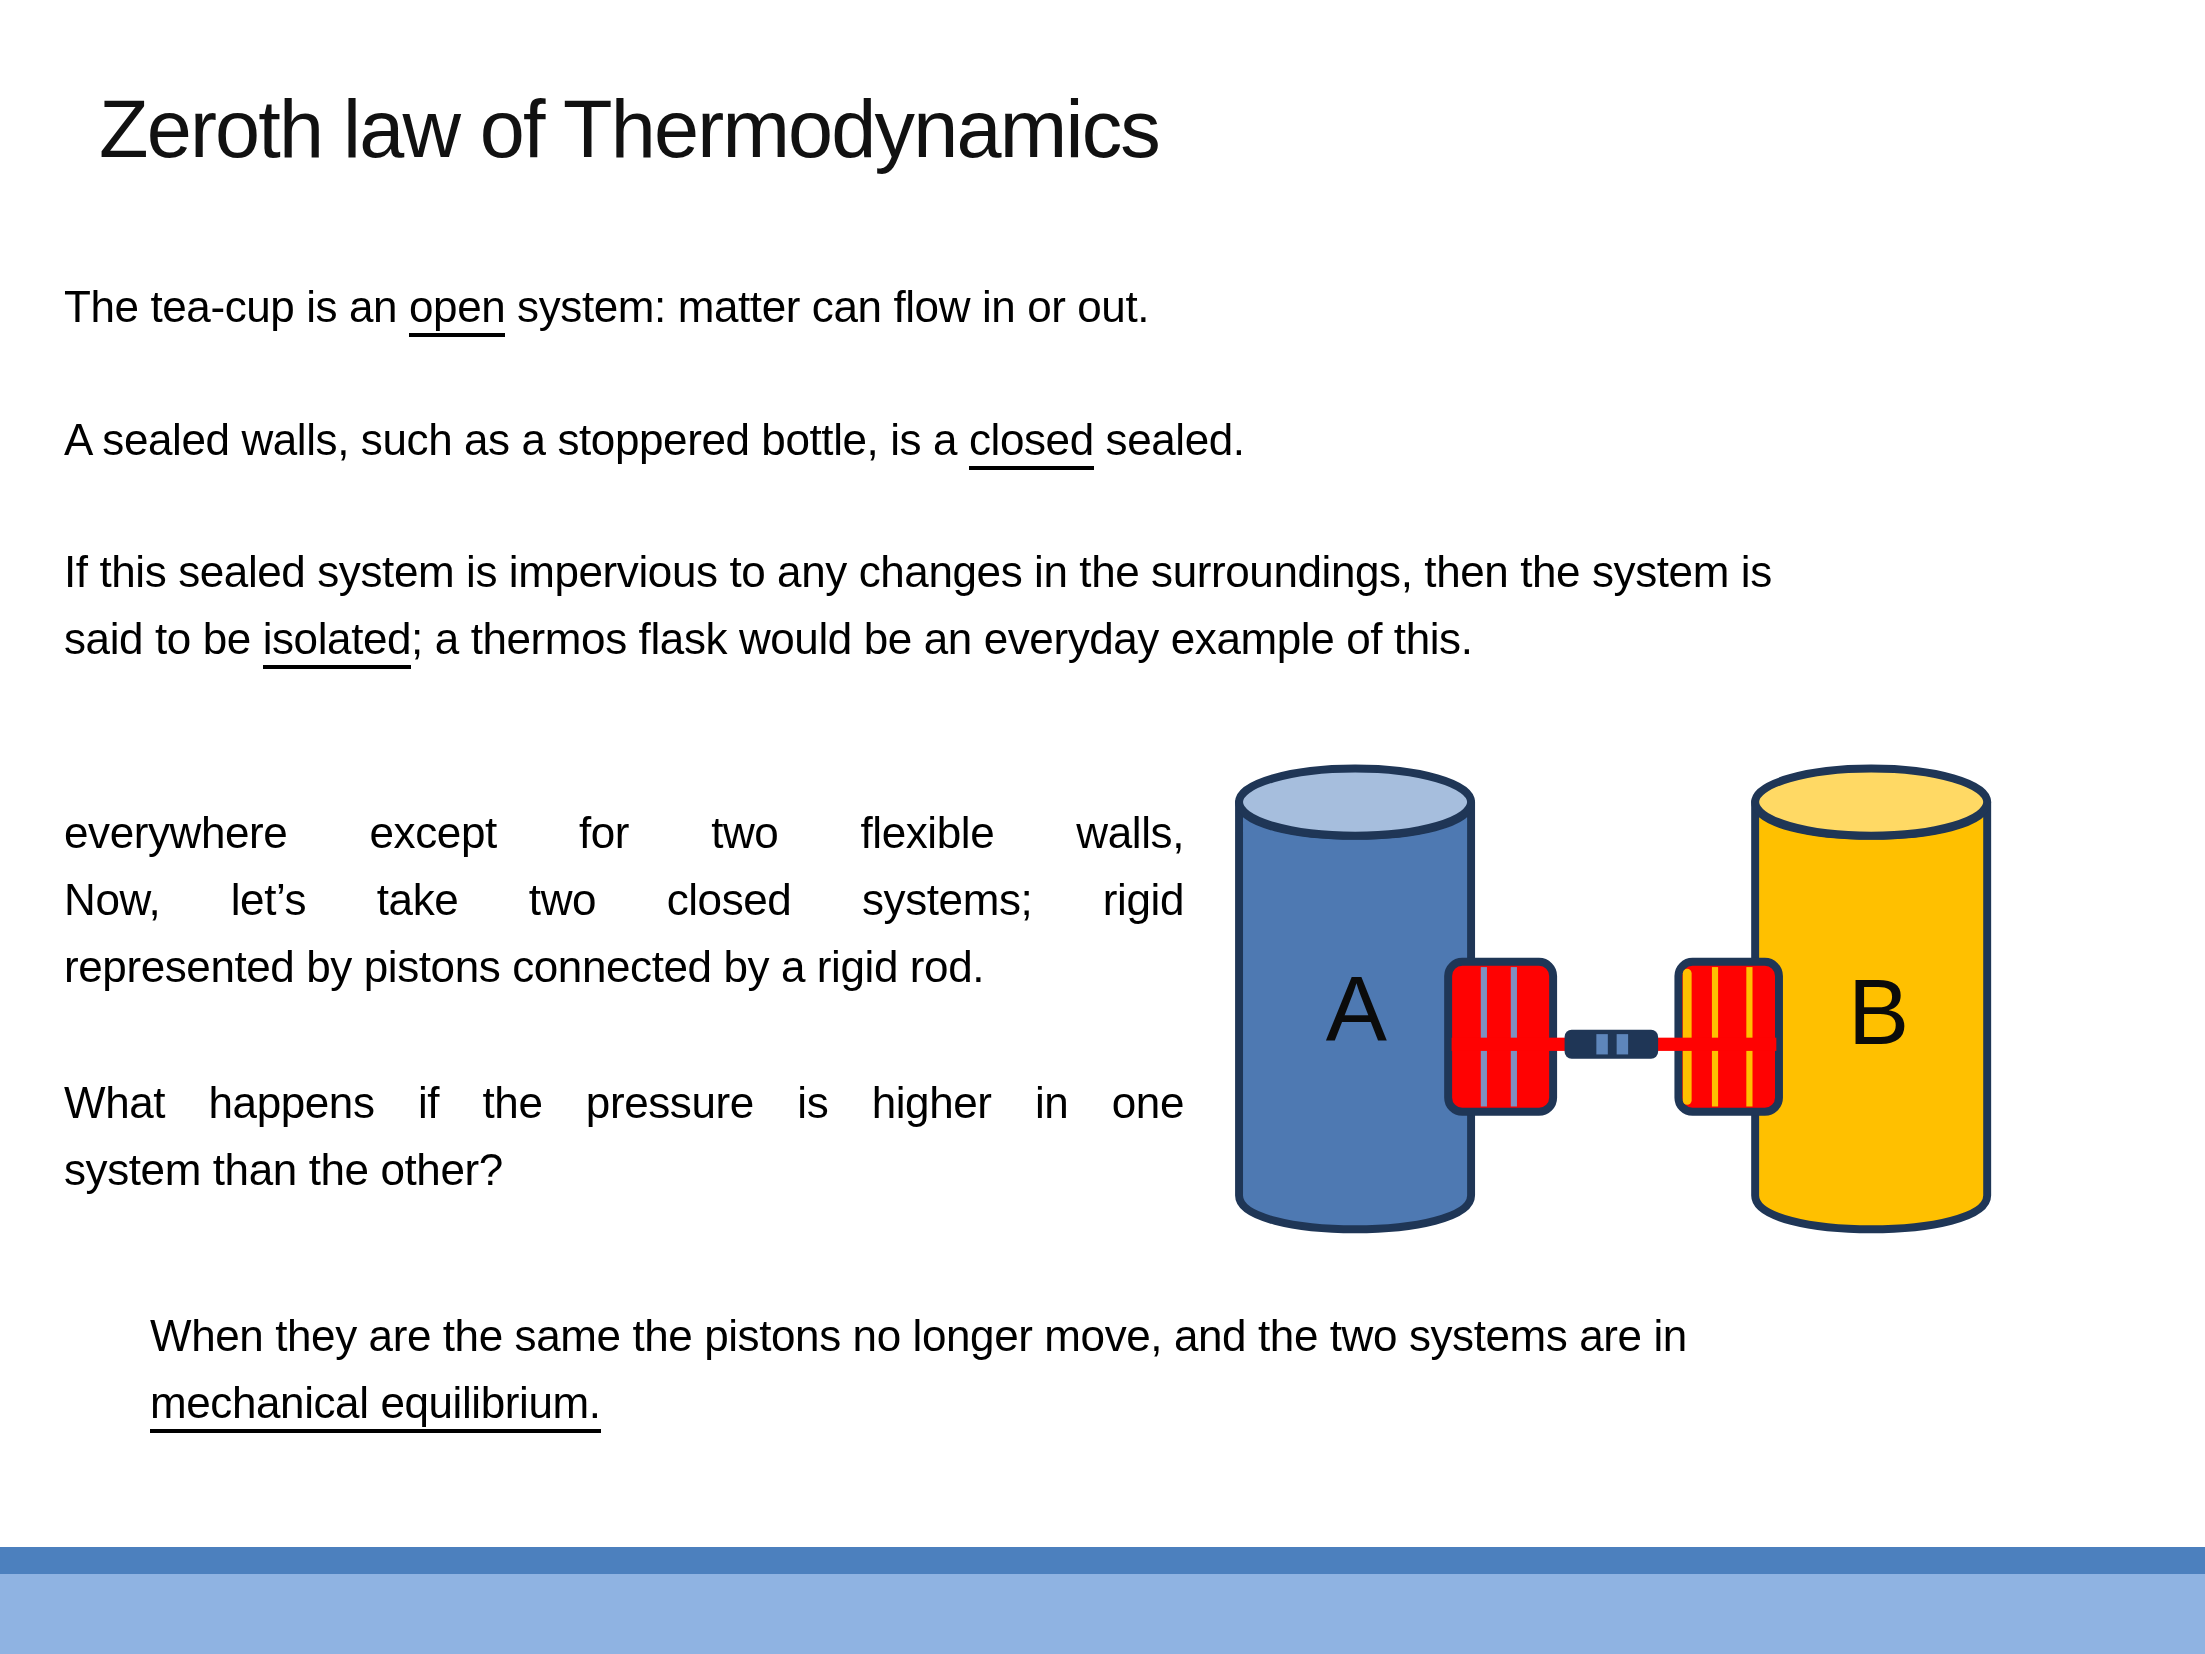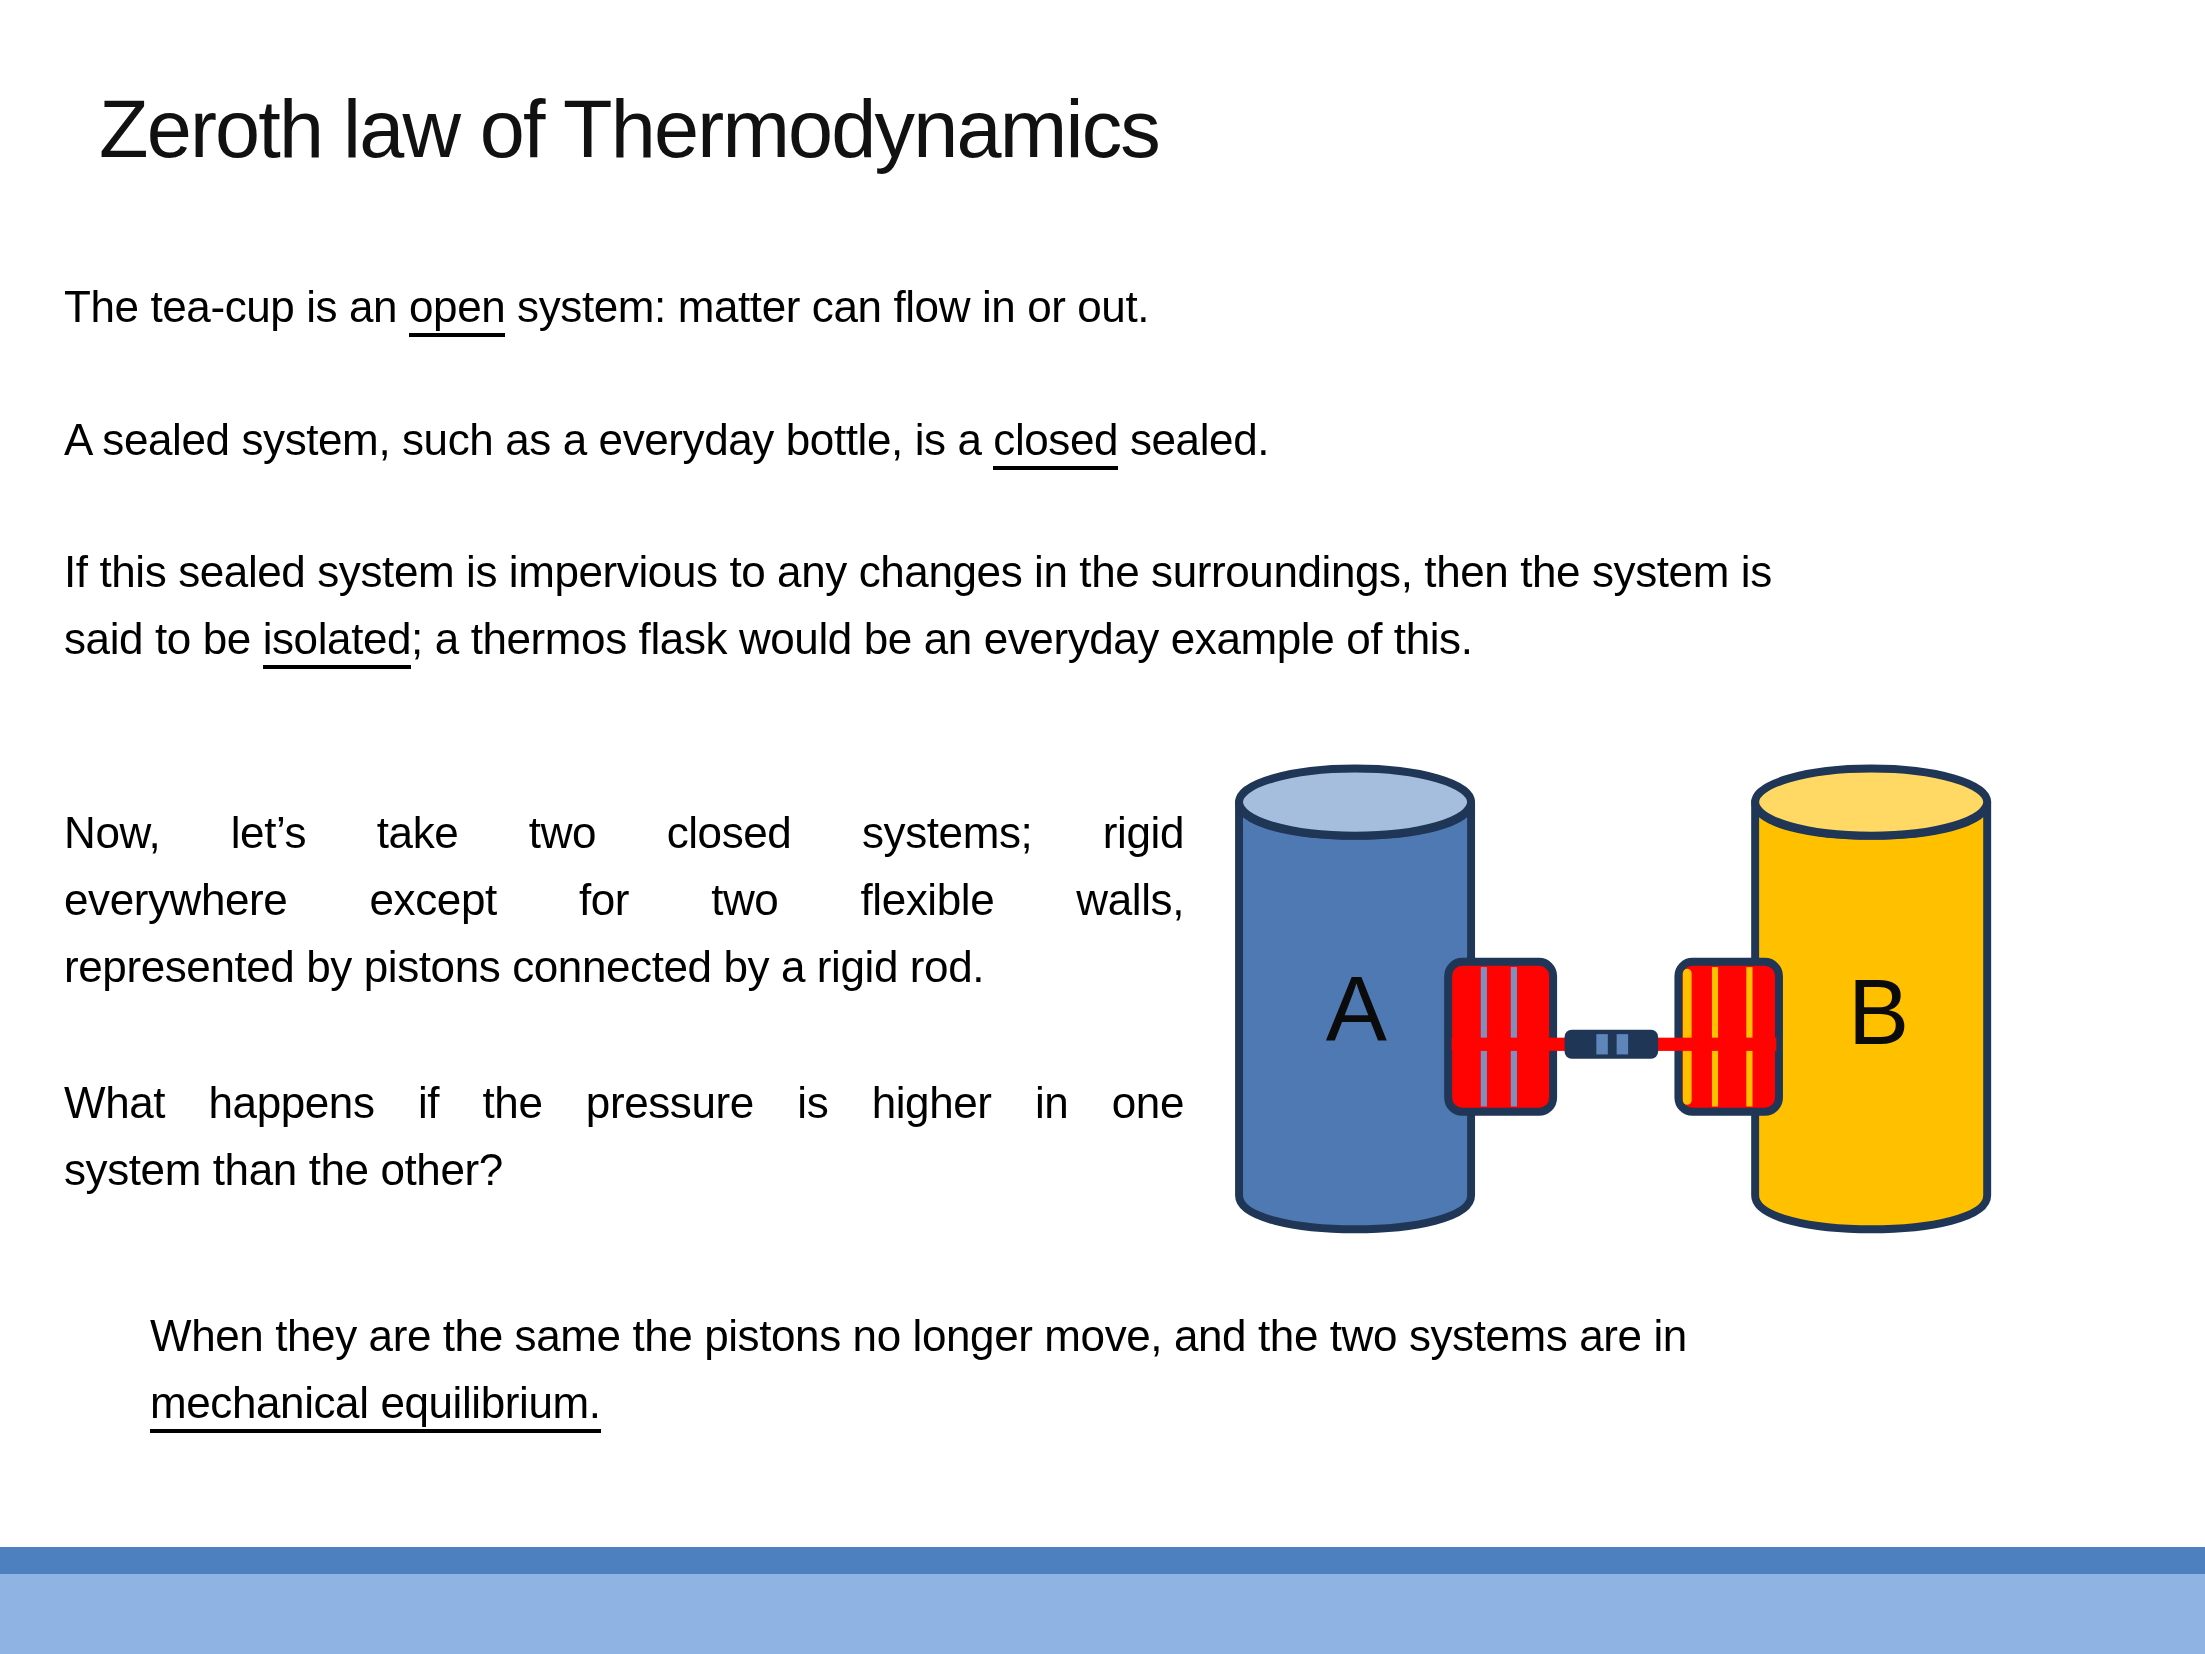--- a/index.html
+++ b/index.html
@@ -50,33 +50,33 @@
 
 <div id="slide">
 
   <div id="p1" class="abs body-txt nowrap">
     <span>The tea-cup is an </span><span class="uline">open</span><span> system: matter can flow in or out.</span>
   </div>
 
   <div id="title" class="abs">Zeroth law of Thermodynamics</div>
 
   <div id="p2" class="abs body-txt nowrap">
-    <span>A sealed system, such as a everyday bottle, is a </span><span class="uline">closed</span><span> sealed.</span>
+    <span>A sealed walls, such as a stoppered bottle, is a </span><span class="uline">closed</span><span> sealed.</span>
   </div>
 
   <div id="p3" class="abs body-txt">
     <div class="nowrap">If this sealed system is impervious to any changes in the surroundings, then the system is</div>
     <div class="nowrap">
       <span>said to be </span><span class="uline">isolated</span><span>; a thermos flask would be an everyday example of this.</span>
     </div>
   </div>
 
   <div id="leftcol" class="abs body-txt">
+    <div class="jline">everywhere except for two flexible walls,</div>
     <div class="jline">Now, let’s take two closed systems; rigid</div>
-    <div class="jline">everywhere except for two flexible walls,</div>
     <div class="nowrap">represented by pistons connected by a rigid rod.</div>
     <div class="colgap"></div>
     <div class="jline">What happens if the pressure is higher in one</div>
     <div class="nowrap">system than the other?</div>
   </div>
 
   <div id="bottomblock" class="abs body-txt">
     <div class="nowrap">When they are the same the pistons no longer move, and the two systems are in</div>
     <div class="nowrap">
       <span class="uline">mechanical equilibrium.</span>

